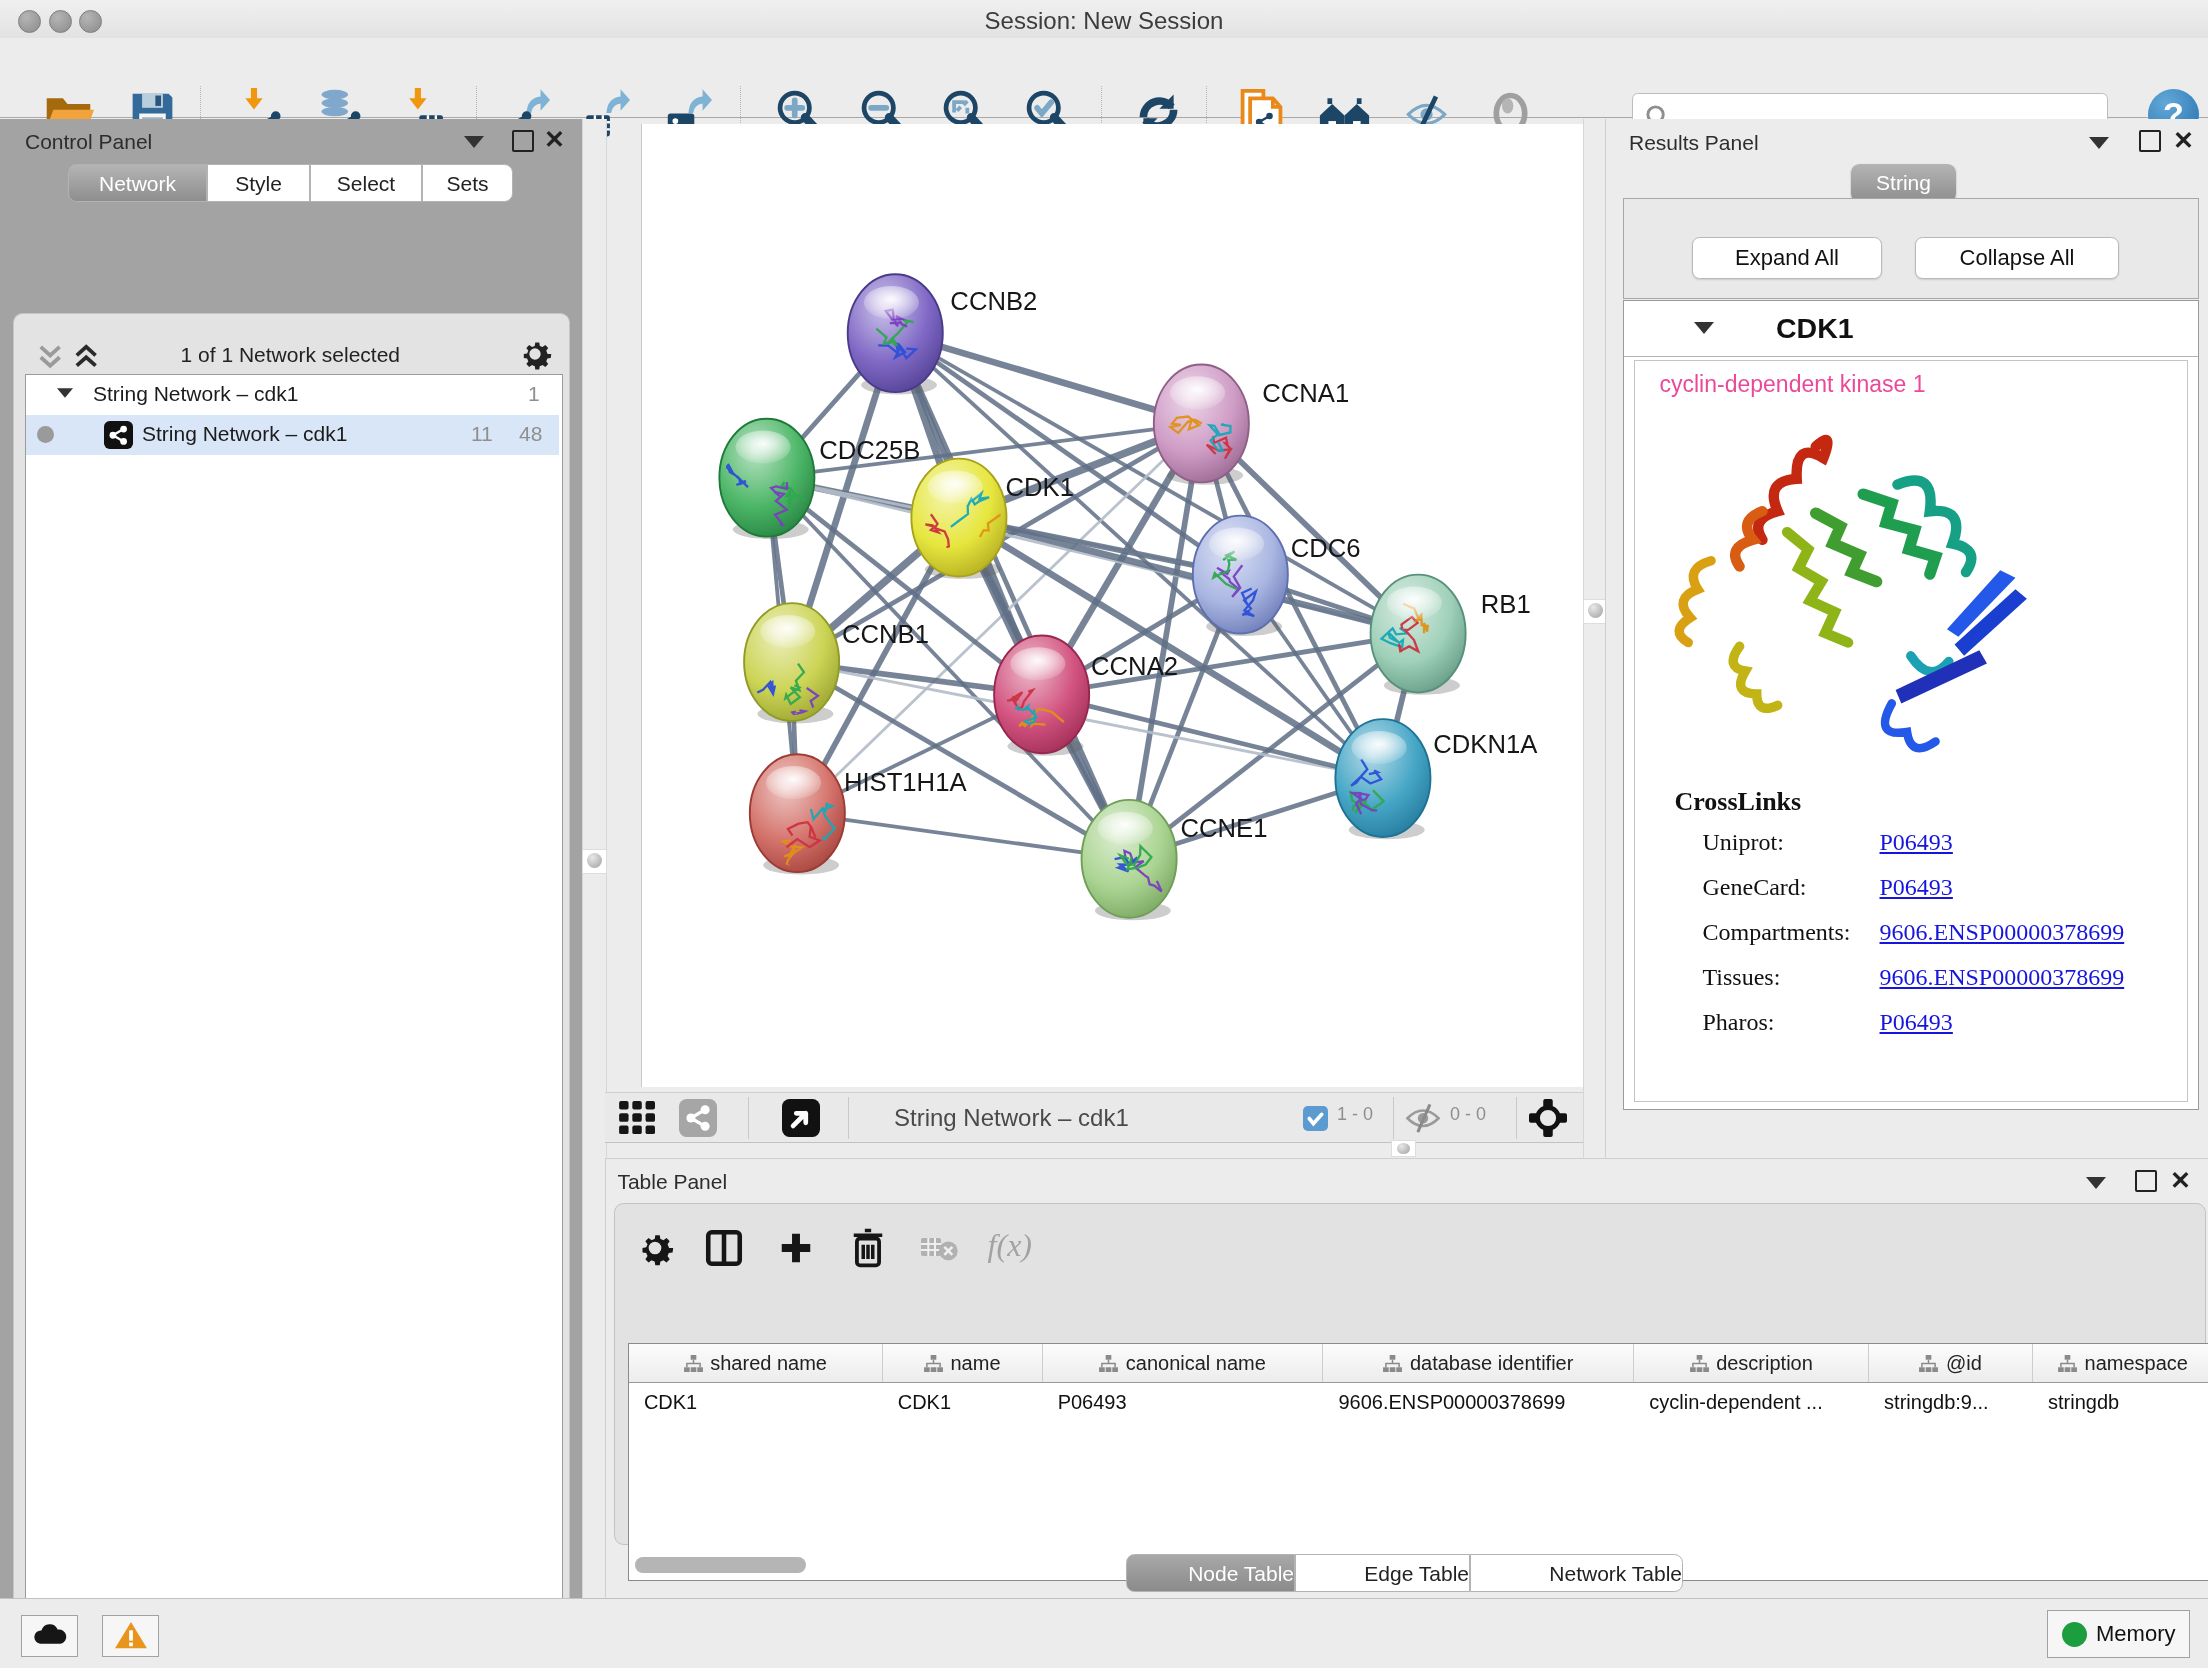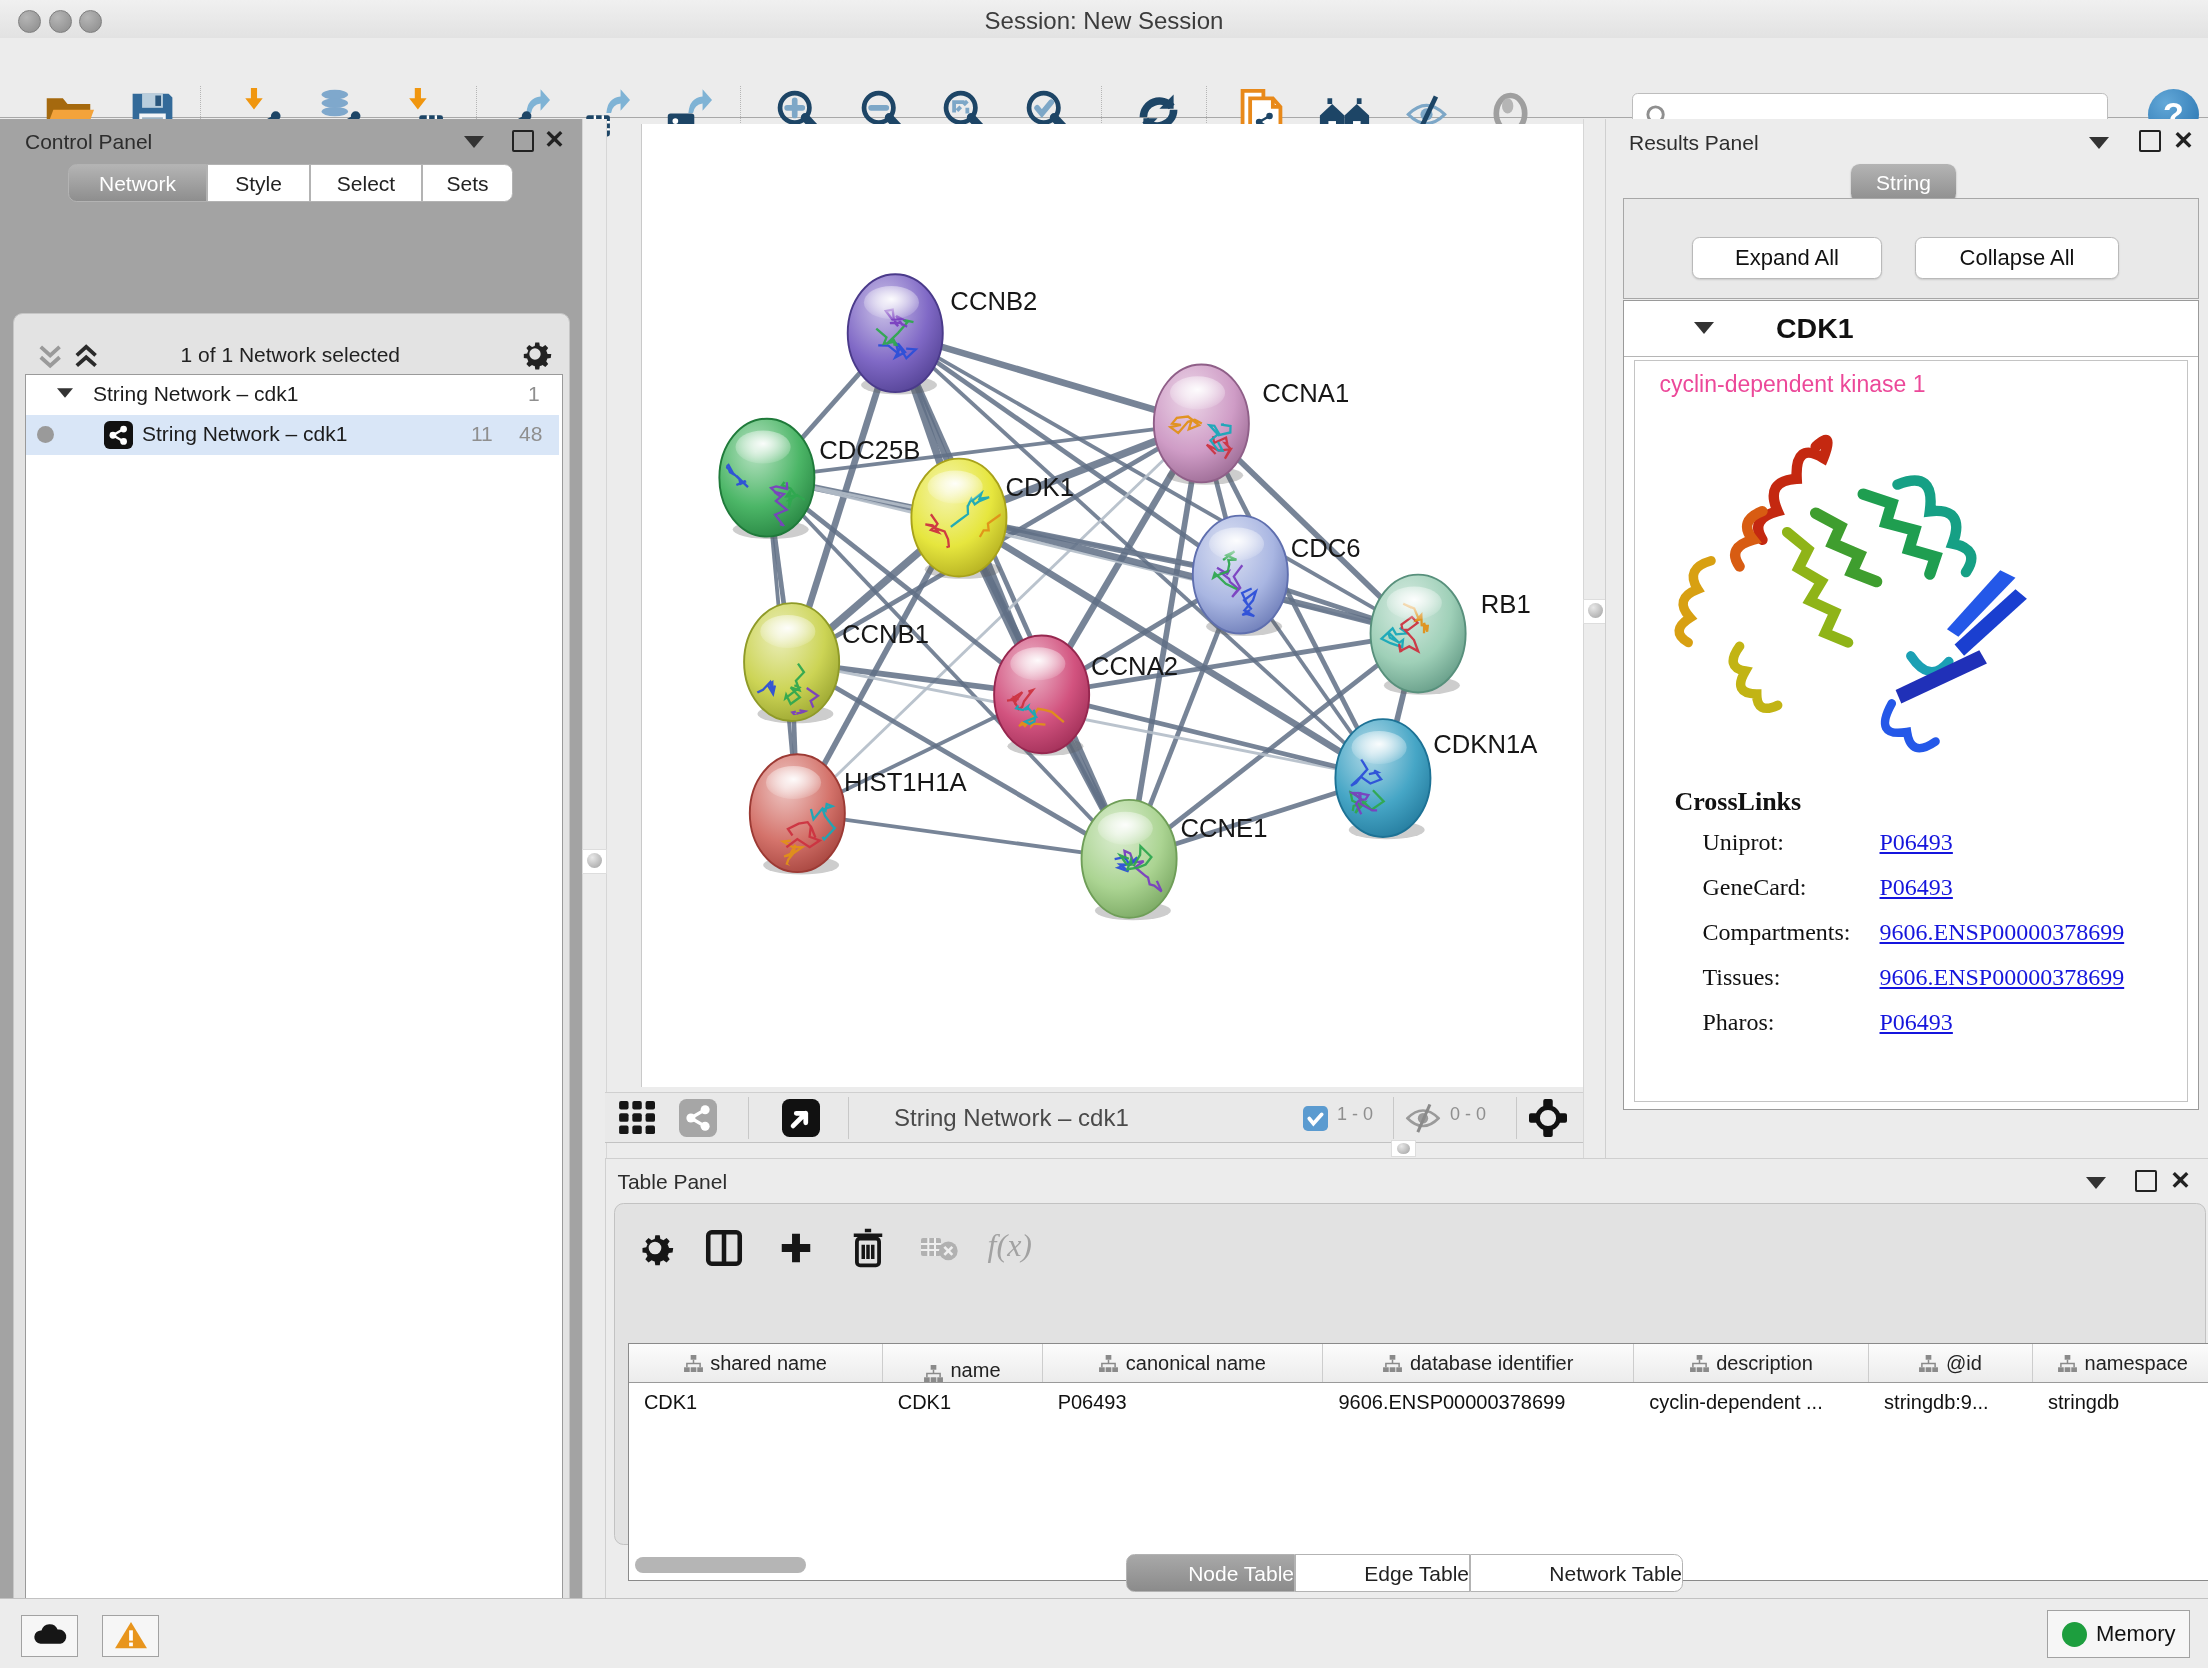--- a/index.html
+++ b/index.html
@@ -810,21 +810,21 @@
             <div class="th" style="width: 254px;">
               <svg width="19" height="17" viewBox="0 0 20 18">
                 <rect x="7" y="0" width="6" height="5" fill="#8a8a8a"></rect>
                 <path d="M10 5 v4 M3 13 v-4 h14 v4" stroke="#8a8a8a" fill="none" stroke-width="1.6"></path>
                 <rect x="0" y="13" width="6" height="5" fill="#8a8a8a"></rect>
                 <rect x="7" y="13" width="6" height="5" fill="#8a8a8a"></rect>
                 <rect x="14" y="13" width="6" height="5" fill="#8a8a8a"></rect>
               </svg>
               <span>shared name</span>
             </div>
-            <div class="th" style="width: 160px; align-items: flex-end;">
+            <div class="th" style="width: 160px;">
               <svg width="19" height="17" viewBox="0 0 20 18">
                 <rect x="7" y="0" width="6" height="5" fill="#8a8a8a"></rect>
                 <path d="M10 5 v4 M3 13 v-4 h14 v4" stroke="#8a8a8a" fill="none" stroke-width="1.6"></path>
                 <rect x="0" y="13" width="6" height="5" fill="#8a8a8a"></rect>
                 <rect x="7" y="13" width="6" height="5" fill="#8a8a8a"></rect>
                 <rect x="14" y="13" width="6" height="5" fill="#8a8a8a"></rect>
               </svg>
               <span>name</span>
             </div>
             <div class="th" style="width: 281px;">

